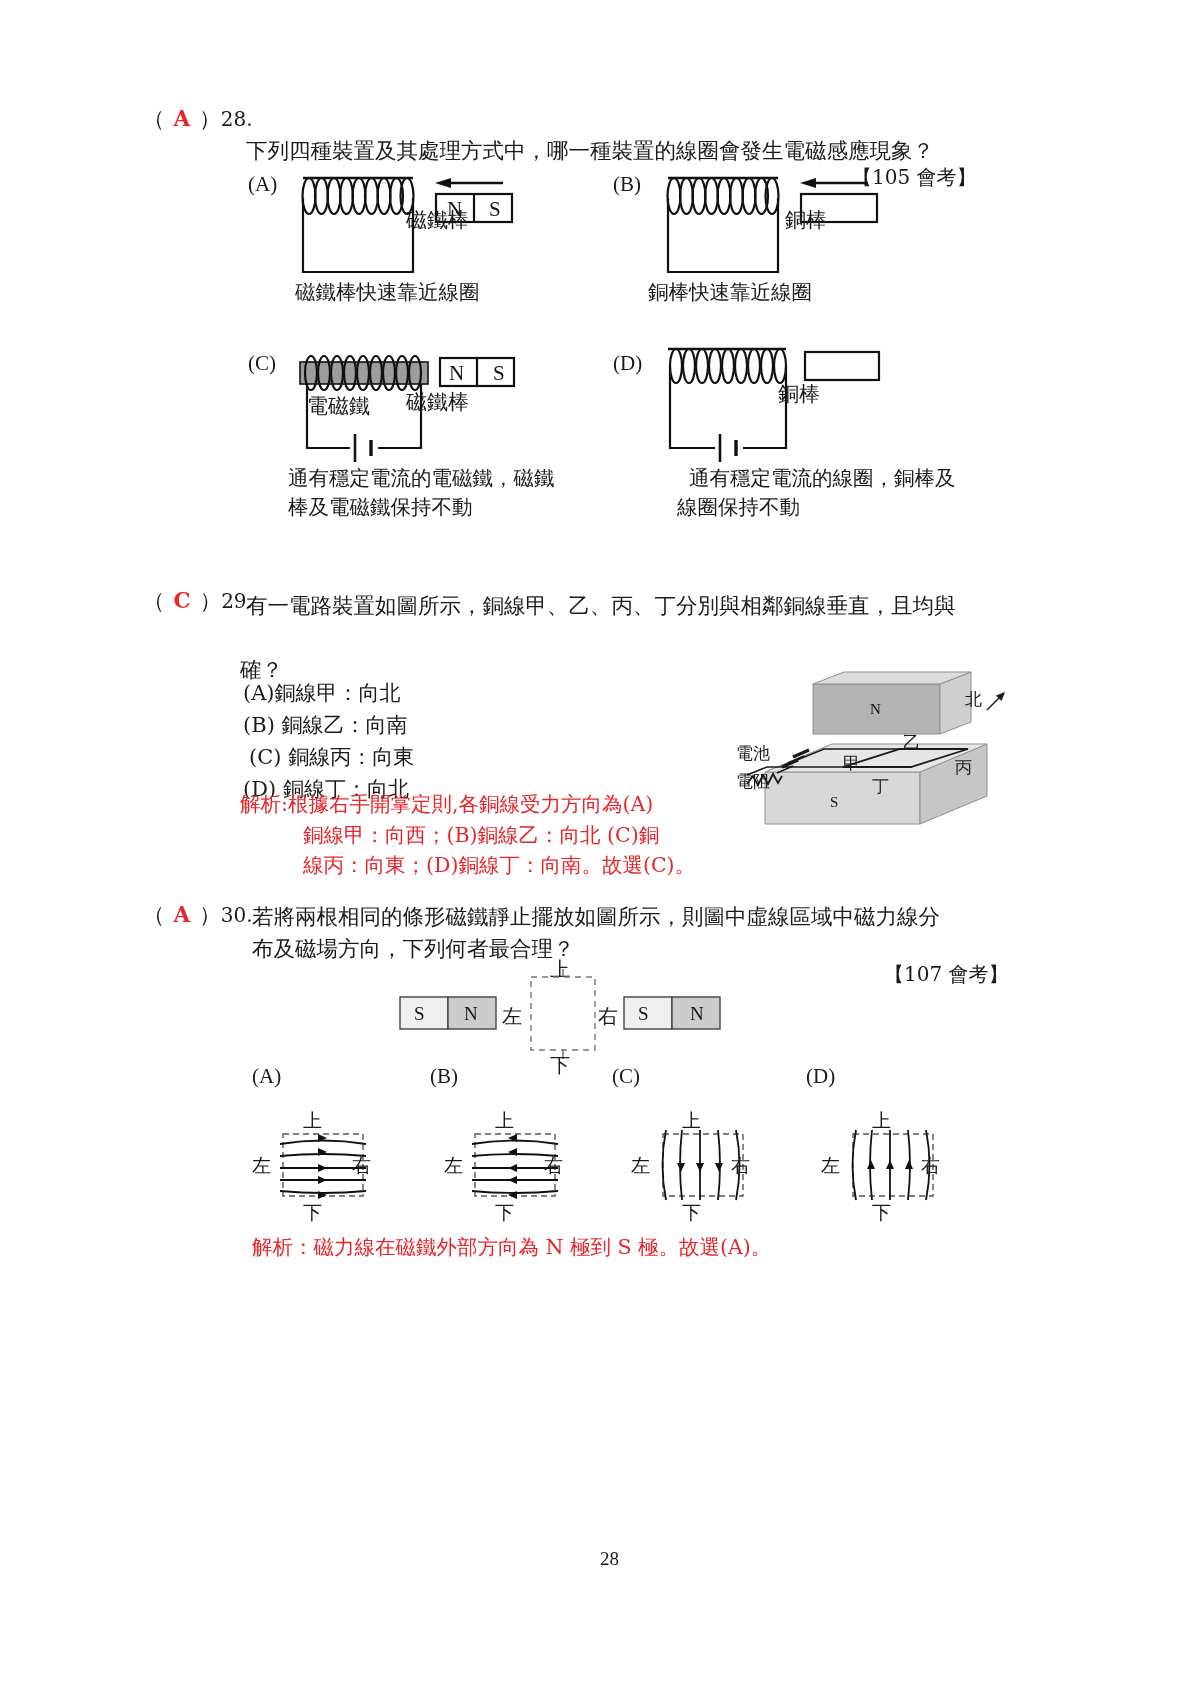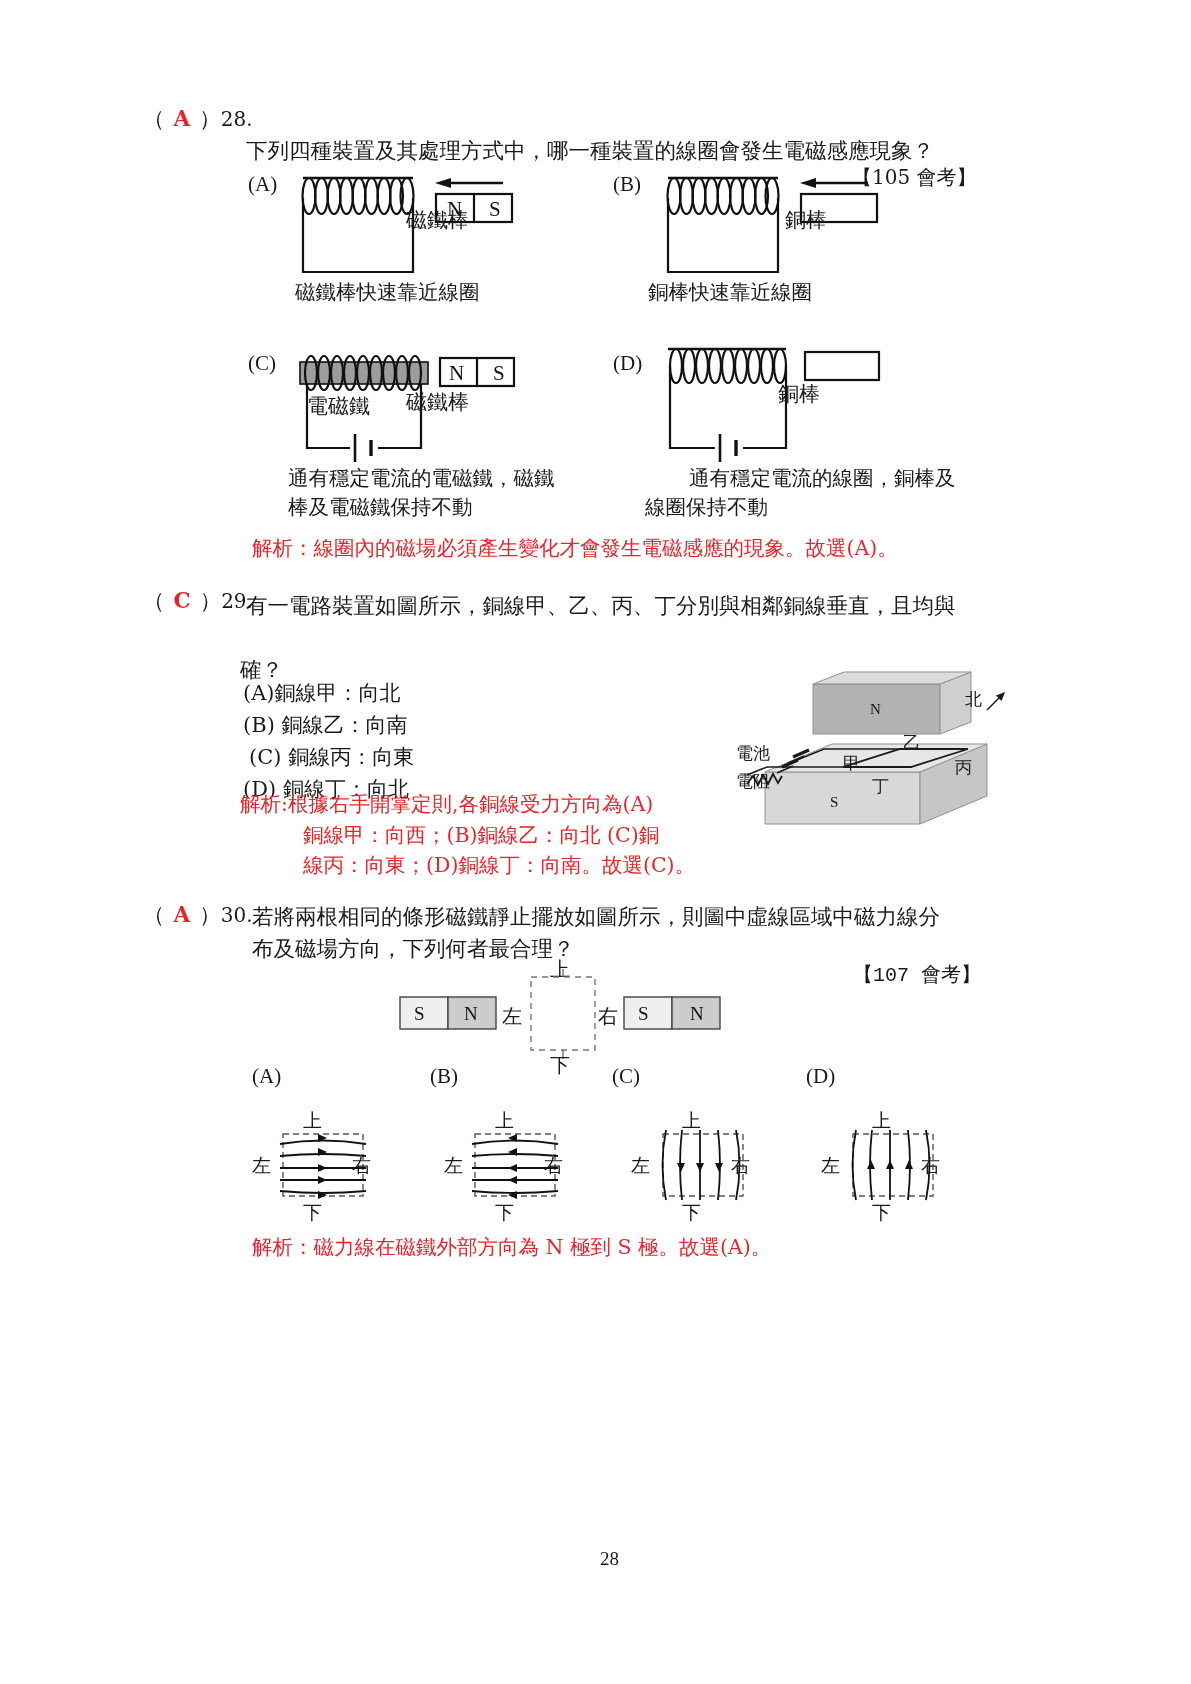--- a/index.html
+++ b/index.html
@@ -157,23 +157,22 @@
         <path d="M60,86 L60,114" stroke-width="2.6"></path>
         <path d="M76,92 L76,108" stroke-width="3.4"></path>
       </g>
       <g fill="none" stroke="#111" stroke-width="2.2">
         <rect x="145" y="4" width="74" height="28"></rect>
       </g>
     </svg>
   </div>
   <div class="lbl cjk" style="left:778px;top:380px;font-size:21px;">銅棒</div>
   <div class="cap cjk" style="left:645px;top:464px;margin-left:44px;">通有穩定電流的線圈，銅棒及</div>
-  <div class="cap cjk" style="left:645px;top:493px;text-align:center;">線圈保持不動</div>
-
-  <div class="expl cjk" style="left:252px;top:533px;">解析：線圈內的磁場必須產生變化才會發生電磁感應的現象。故選(A)。</div>
+  <div class="cap cjk" style="left:677px;top:493px;text-align:center;">線圈保持不動</div>
+
 
   <div class="qmark cjk" style="left:143px;top:586px;">
     （<span class="ans">C</span>）<span class="qnum">29.</span>
   </div>
   <div class="q cjk" style="left:246px;top:589px;">有一電路裝置如圖所示，銅線甲、乙、丙、丁分別與相鄰銅線垂直，且均與</div>
   <div class="q cjk" style="left:240px;top:653px;">確？</div>
   <div class="src cjk" style="left:832px;top:648px;">【106 會考】</div>
 
   <div class="opt cjk" style="left:243px;top:677px;">(A)銅線甲：向北</div>
   <div class="opt cjk" style="left:243px;top:709px;">(B) 銅線乙：向南</div>
@@ -229,21 +228,21 @@
 
   <div class="expl cjk" style="left:240px;top:789px;">解析:根據右手開掌定則,各銅線受力方向為(A)</div>
   <div class="expl cjk" style="left:303px;top:850px;">線丙：向東；(D)銅線丁：向南。故選(C)。</div>
   <div class="expl cjk" style="left:303px;top:820px;">銅線甲：向西；(B)銅線乙：向北 (C)銅</div>
 
   <div class="qmark cjk" style="left:143px;top:900px;">
     （<span class="ans">A</span>）<span class="qnum">30.</span>
   </div>
   <div class="q cjk" style="left:252px;top:900px;">若將兩根相同的條形磁鐵靜止擺放如圖所示，則圖中虛線區域中磁力線分</div>
   <div class="q cjk" style="left:252px;top:932px;">布及磁場方向，下列何者最合理？</div>
-  <div class="src cjk" style="left:853px;top:935px;font-family:Liberation Mono, monospace;">【107 會考】</div>
+  <div class="src cjk" style="left:884px;top:935px;">【107 會考】</div>
 
   <div class="lbl cjk" style="left:550px;top:956px;font-size:20px;">上</div>
   <div class="sv" style="left:400px;top:975px;">
     <svg width="320" height="95" viewBox="0 0 320 95">
 
       <rect x="0" y="22" width="48" height="32" fill="#efefef" stroke="#444" stroke-width="1.4"></rect>
       <rect x="48" y="22" width="48" height="32" fill="#cccccc" stroke="#444" stroke-width="1.4"></rect>
       <text x="14" y="45" font-family="Liberation Serif, serif" font-size="19" fill="#111">S</text>
       <text x="64" y="45" font-family="Liberation Serif, serif" font-size="19" fill="#111">N</text>
 

